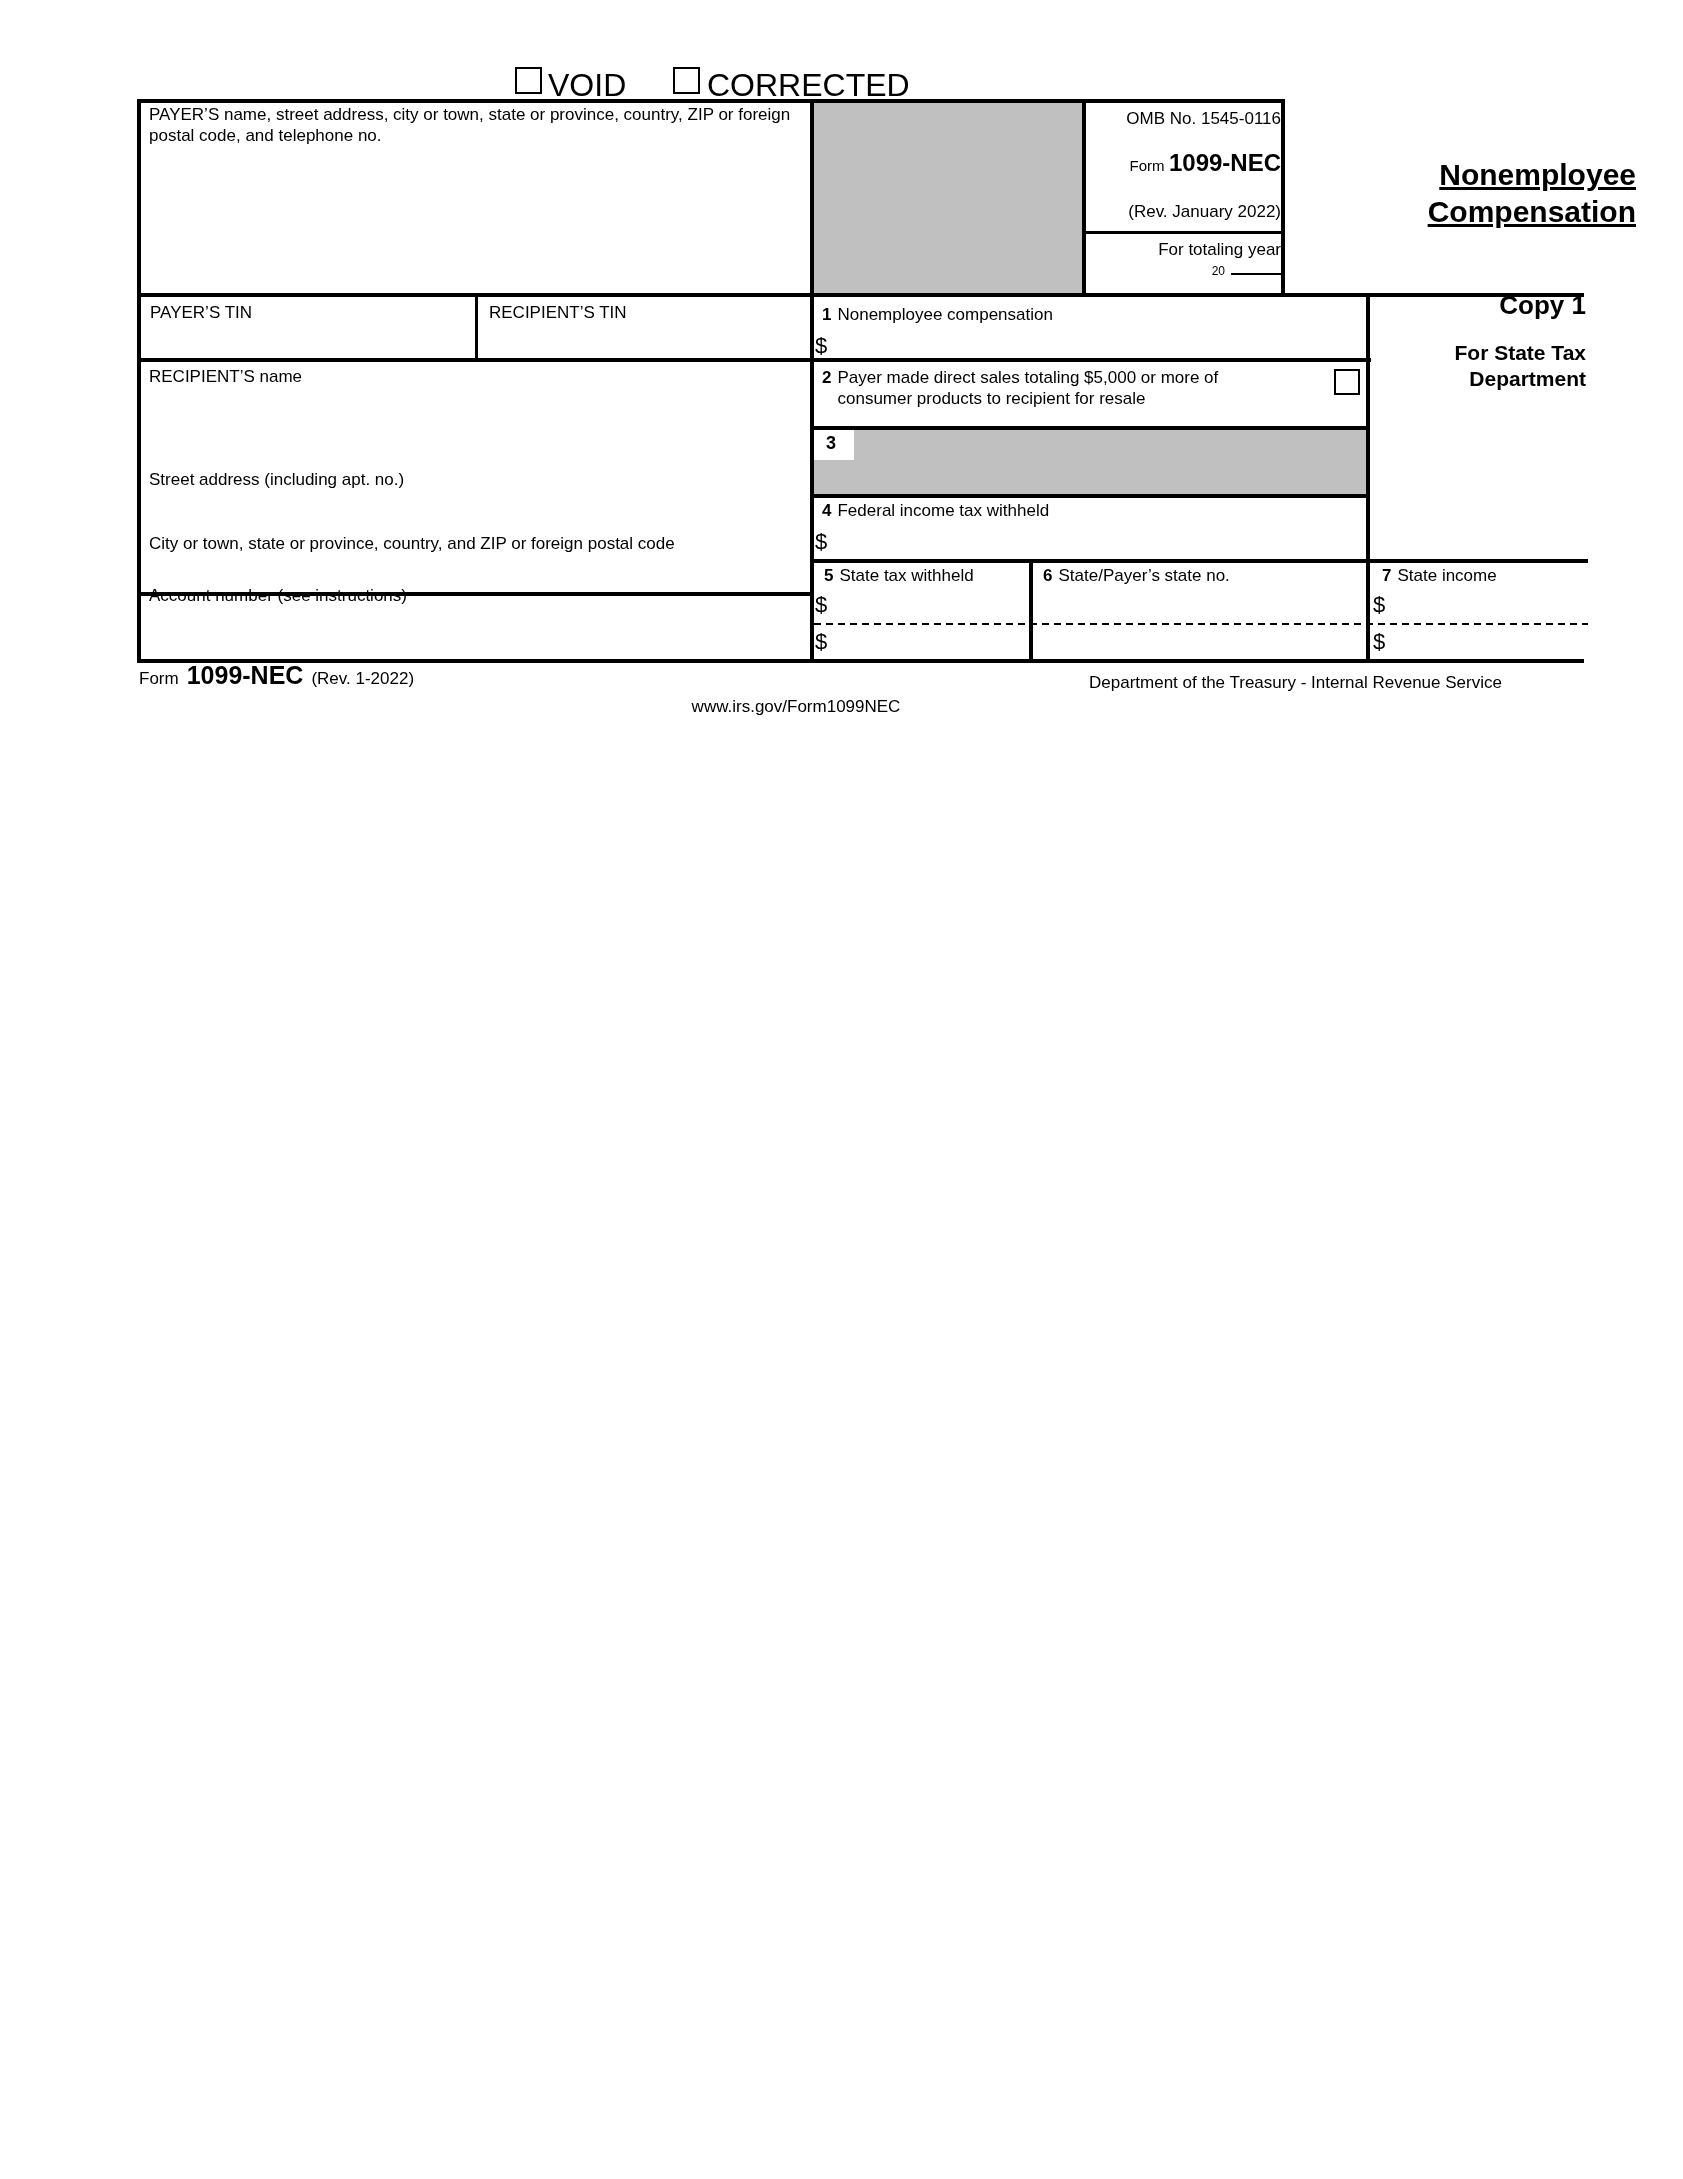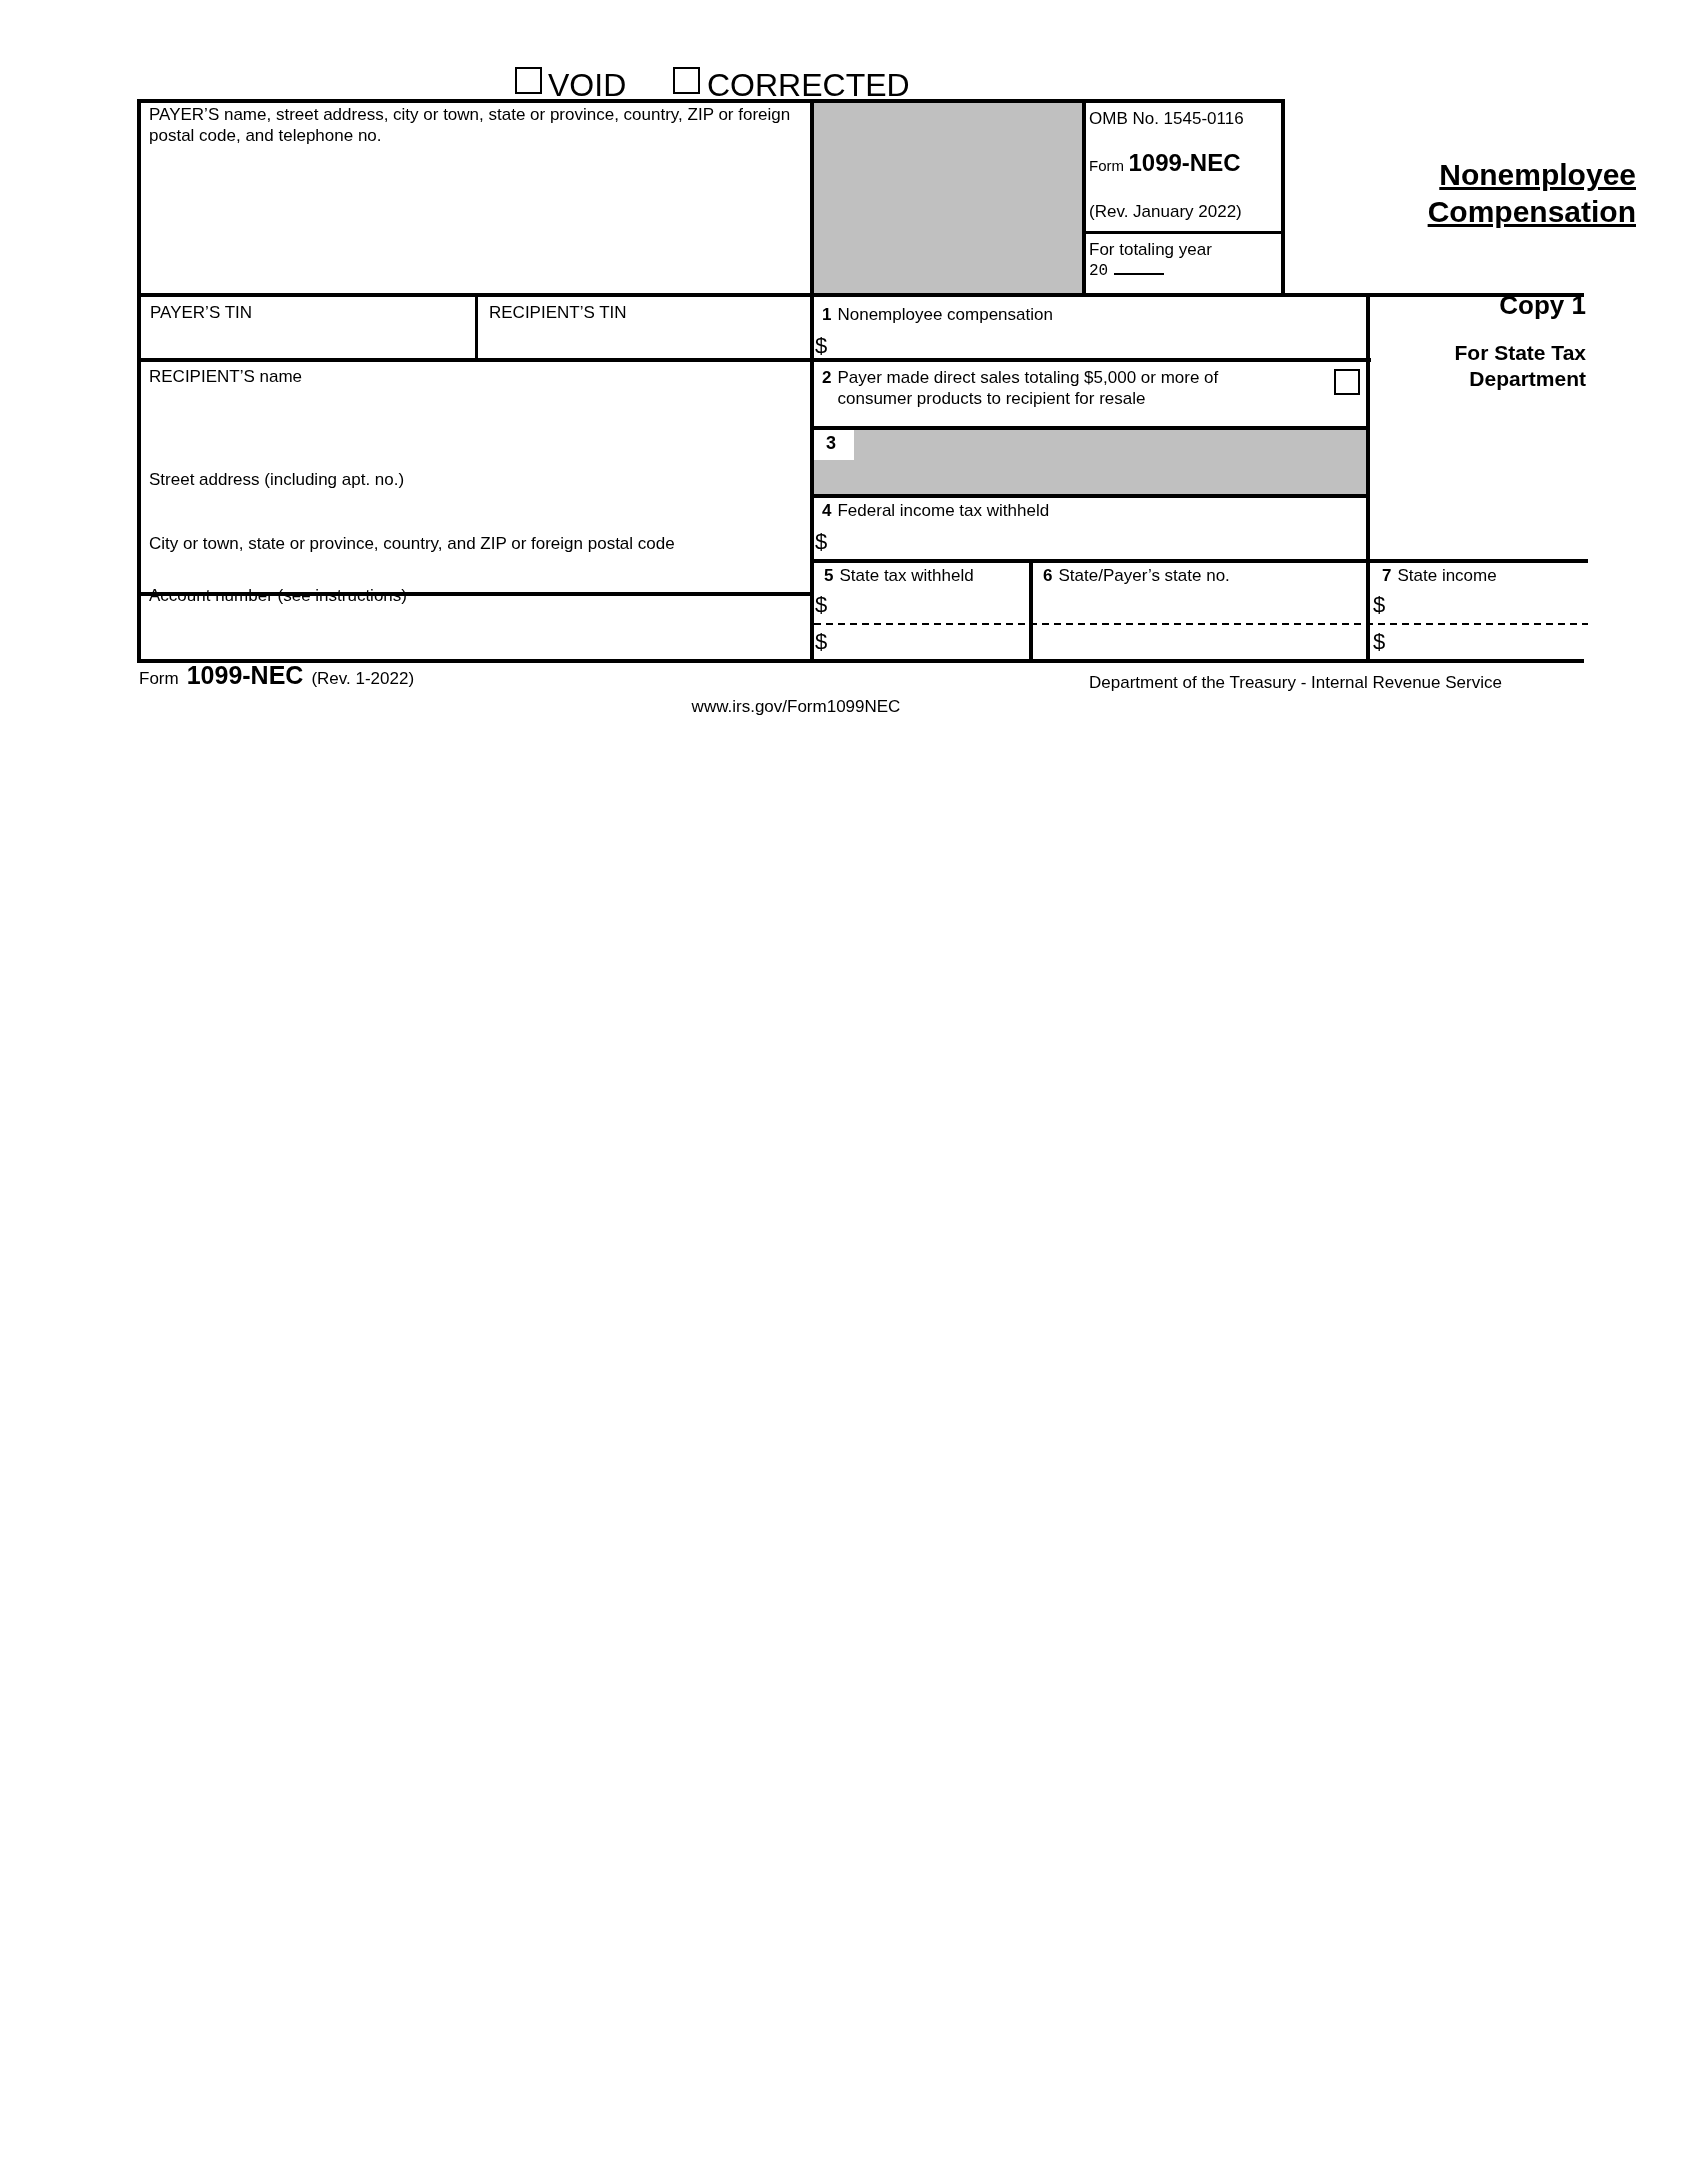--- a/index.html
+++ b/index.html
@@ -22,21 +22,21 @@
   .fs28{font-size:32px;}
   .title{font-size:30px;font-weight:bold;line-height:37px;text-align:right;}
   .copy1{font-size:26px;font-weight:bold;}
   .copysub{font-size:21px;font-weight:bold;line-height:26px;}
   .boxlabel{display:flex;gap:6px;font-size:17px;}
   .boxlabel .num{font-weight:bold;flex:0 0 auto;}
   .dollar{font-size:22px;}
   .checkbox{position:absolute;width:27px;height:27px;border:2px solid #000;
     background:#fff;box-sizing:border-box;z-index:3;}
   .ombwrap{position:absolute;left:1089px;top:103px;width:192px;height:190px;
-    text-align:left;z-index:3;}
+    text-align:right;z-index:3;}
   .ombwrap .l{position:absolute;left:0;width:100%;}
   .formnum{font-size:24px;font-weight:bold;}
   .yearline{display:inline-block;width:50px;border-bottom:2px solid #000;
     height:14px;margin-left:6px;}
   .footer-left{position:absolute;left:139px;top:661px;display:flex;
     align-items:baseline;gap:8px;z-index:3;}
   .footer-left .big{font-size:25px;font-weight:bold;}
 </style>
 </head>
 <body style="--shaded: #c0c0c0;">
@@ -70,21 +70,21 @@
 <div class="vl" style="left:1029px;top:559px;width:4px;height:104px;"></div>
 <div class="vl" style="left:1366px;top:293px;width:4px;height:370px;"></div>
 
 <div class="t fs17" style="left:149px;top:105px;width:648px;">PAYER’S name, street address, city or town, state or province, country, ZIP or foreign postal code, and telephone no.</div>
 
 <div class="ombwrap">
   <div class="l fs17" style="top:6px;">OMB No. 1545-0116</div>
   <div class="l" style="top:46px;"><span class="fs15">Form</span> <span class="formnum">1099-NEC</span></div>
   <div class="l fs17" style="top:99px;">(Rev. January 2022)</div>
   <div class="l fs17" style="top:137px;">For totaling year</div>
-  <div class="l" style="top:156px;font-size:16px;font-family:Liberation Mono, monospace;"><span>20</span><span class="yearline"></span></div>
+  <div class="l" style="top:156px;font-size:12px;"><span>20</span><span class="yearline"></span></div>
 </div>
 
 <div class="t title" style="left:1337px;top:156px;width:299px;text-decoration:underline;">
   <div>Nonemployee</div>
   <div>Compensation</div>
 </div>
 
 <div class="t fs17" style="left:150px;top:303px;">PAYER’S TIN</div>
 <div class="t fs17" style="left:489px;top:303px;">RECIPIENT’S TIN</div>
 

